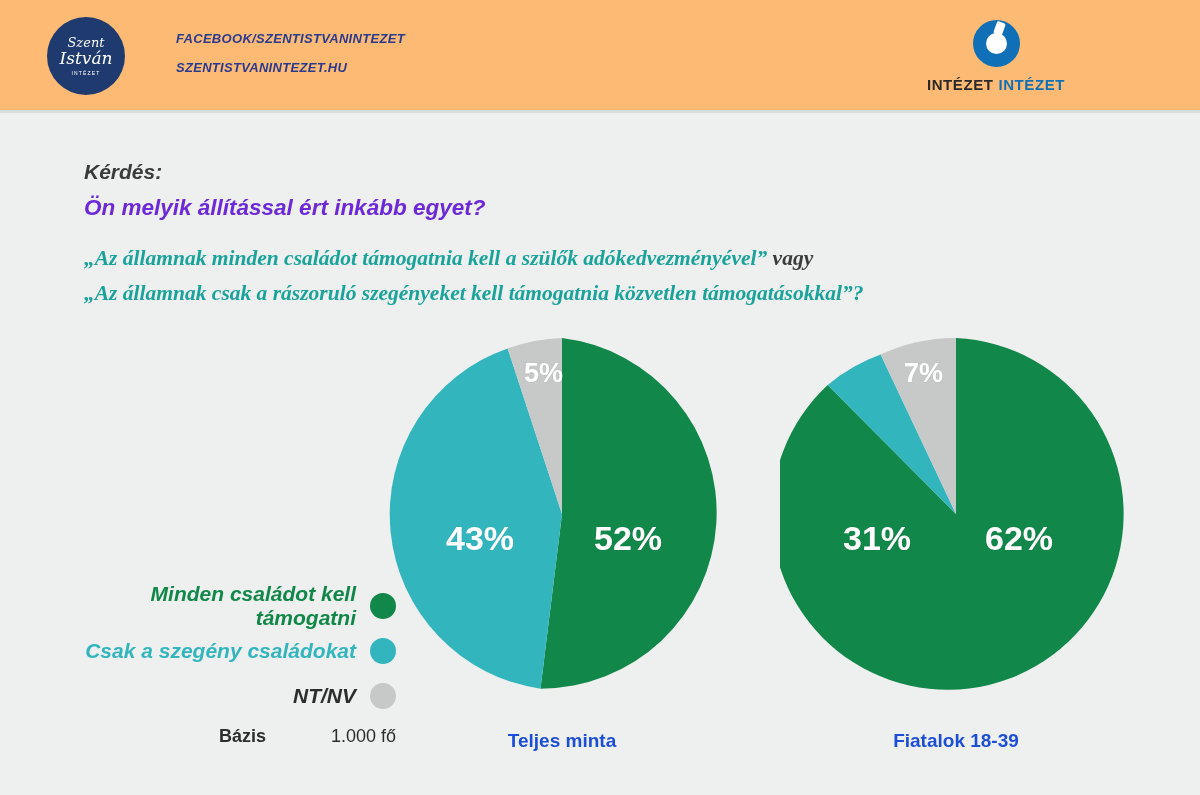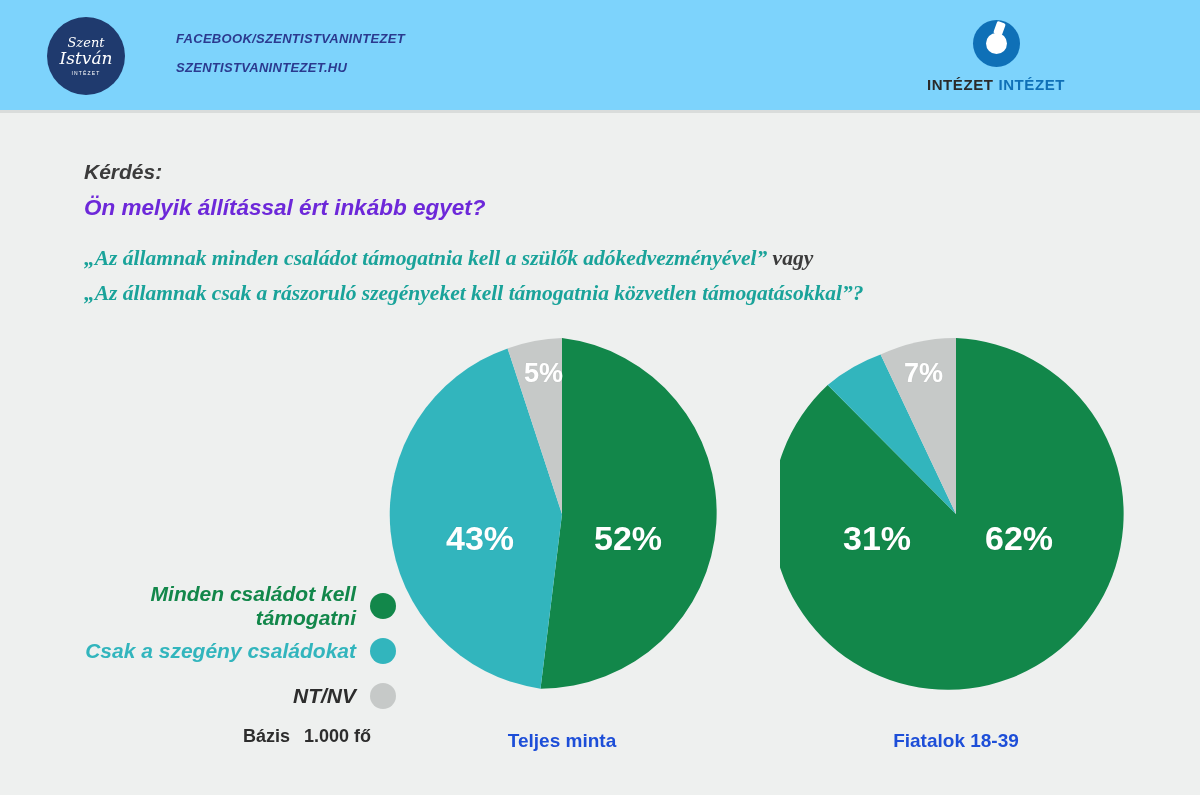--- a/index.html
+++ b/index.html
@@ -14,21 +14,21 @@
     overflow: hidden;
     position: relative;
   }
 
   
   .header {
     position: absolute;
     left: 0; top: 0;
     width: 1200px;
     height: 110px;
-    background: #7dd3fc;
+    background: #fdba74;
     box-sizing: border-box;
   }
   .header-rule {
     position: absolute;
     left: 0; top: 110px;
     width: 1200px;
     height: 3px;
     background: #d9dcdb;
   }
 
@@ -198,33 +198,34 @@
     width: 26px; height: 26px;
     border-radius: 50%;
     flex: 0 0 auto;
   }
   .basis-row {
     display: flex;
     align-items: center;
     justify-content: flex-end;
     margin-top: 12px;
     margin-right: 0;
+    gap: 24px;
   }
   .basis-label {
     font-size: 18px;
     font-weight: bold;
     color: #2d2d2d;
     margin-right: 14px;
   }
   .basis-value {
     font-size: 18px;
-    font-weight: bold;
+    font-weight: normal;
     color: #2d2d2d;
     width: 92px;
-    text-align: left;
+    text-align: right;
   }
 </style>
 </head>
 <body>
 
 <div class="header">
 
   <div class="sziLogo">
     <span class="l1">Szent</span>
     <span class="l2">István</span>

